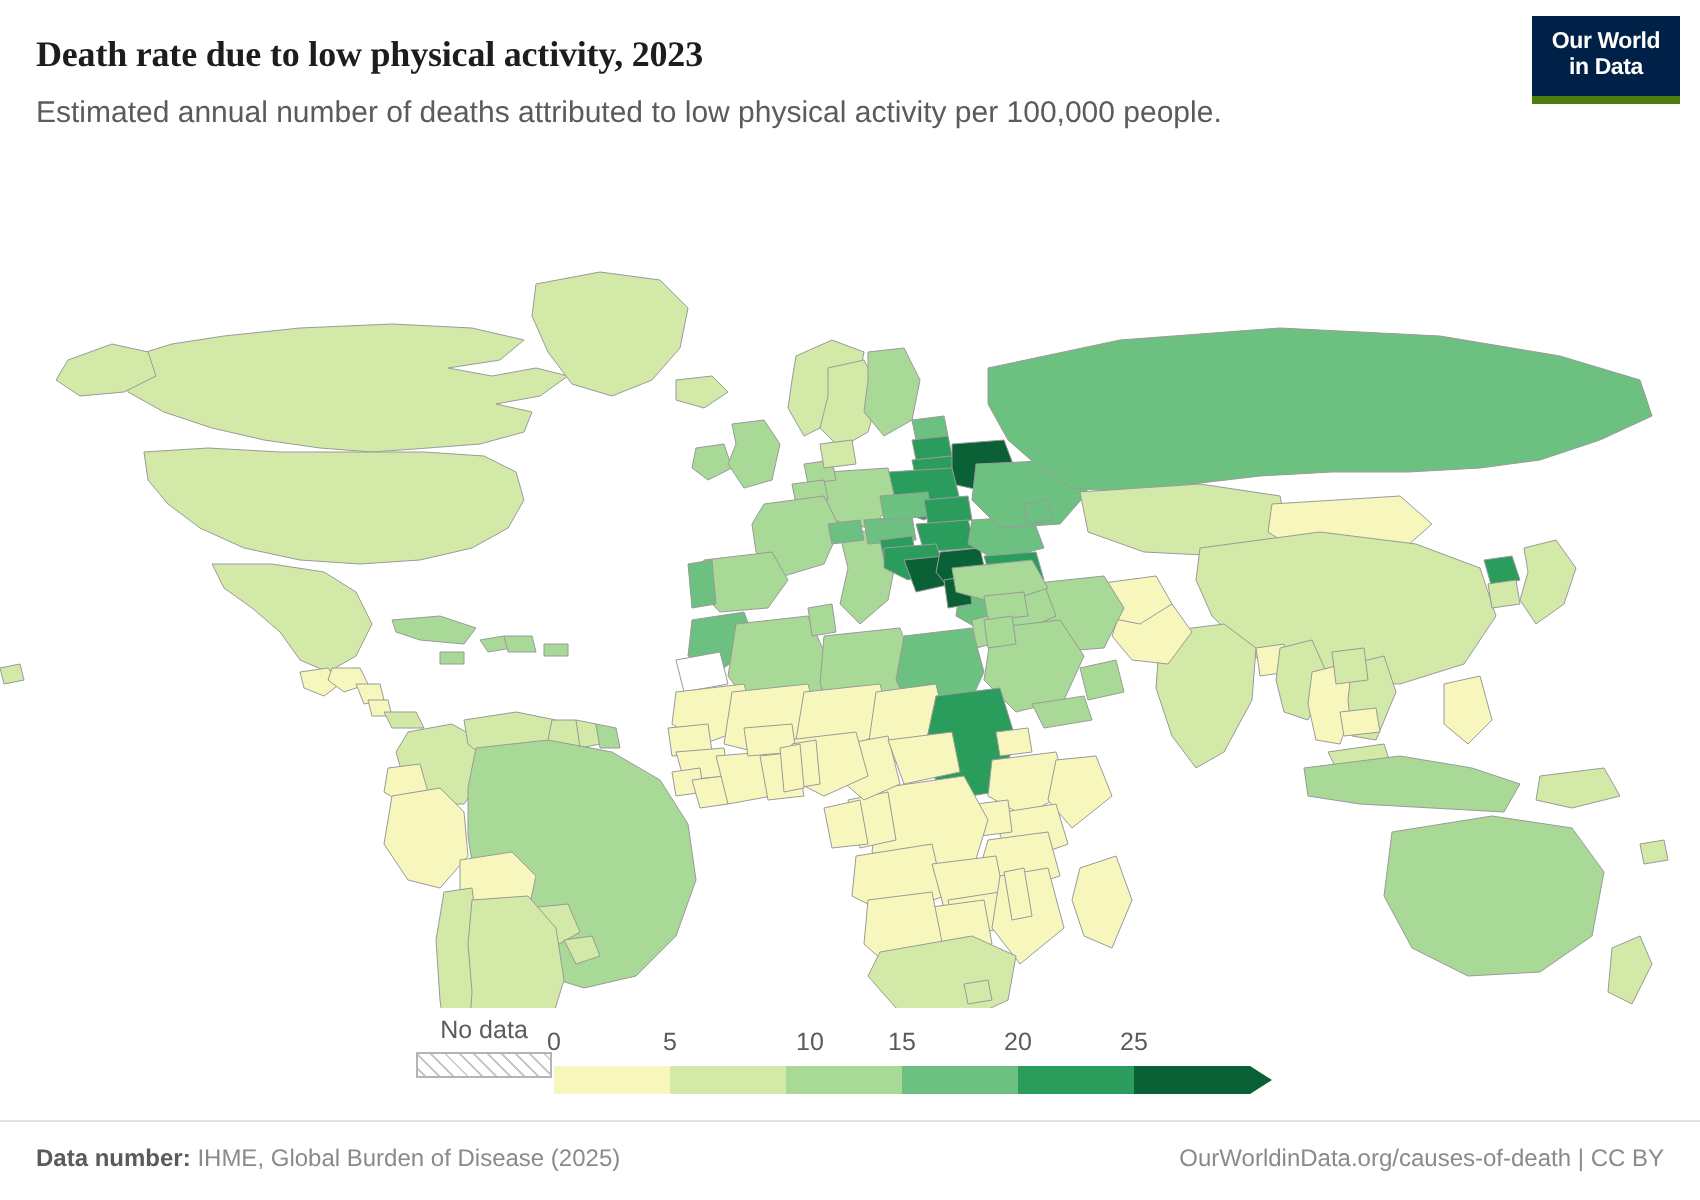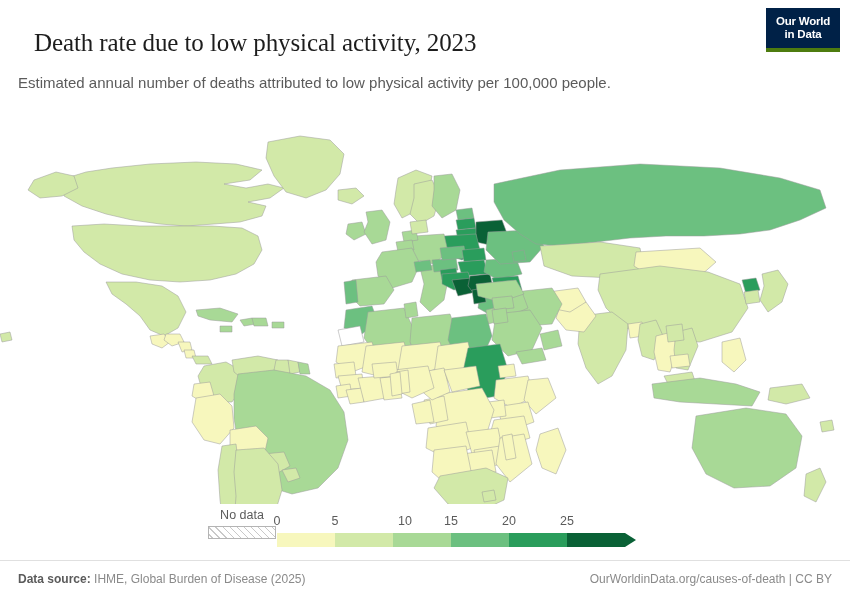--- a/index.html
+++ b/index.html
@@ -7,22 +7,22 @@
     width:850px;height:600px;background:#ffffff;
     font-family:"Liberation Sans", sans-serif;
     color:#1d1d1d; overflow:hidden; position:relative;
   }
   .page{width:850px;height:600px;position:relative;box-sizing:border-box;}
 
   
   .header{padding:12px 18px 0 18px;position:relative;}
   .title{
     font-family:"Liberation Serif", serif;
-    font-weight:400;font-size:25px;line-height:30px;
-    color:#1d1d1d;margin:16px;letter-spacing:-0.1px;
+    font-weight:700;font-size:18px;line-height:30px;
+    color:#1d1d1d;margin:0;letter-spacing:-0.1px;
   }
   .subtitle{
     font-family:"Liberation Sans", sans-serif;
     font-size:15px;line-height:18px;color:#5b5b5b;
     margin:6px 0 0 0;font-weight:400;
   }
   .logo{
     position:absolute;right:10px;top:8px;
     width:74px;height:44px;background:#002147;
     border-bottom:4px solid #4d7c0f;
@@ -535,20 +535,20 @@
           <div class="bin last" title="25 and more" style="width: 58px; background: rgb(10, 97, 54);">
             <div class="arrowcap" style="border-left: 11px solid rgb(10, 97, 54);"></div>
           </div>
         </div>
     </div>
   </div>
 
   <div class="footer">
     <div class="footer-inner">
       <div>
-        <span class="src-label">Data source:</span>
+        <span class="src-label">Data number:</span>
         <span class="src-text">IHME, Global Burden of Disease (2025)</span>
       </div>
       <div class="footer-right">OurWorldinData.org/causes-of-death | CC BY</div>
     </div>
   </div>
 
 </div>
 
 </body></html>

